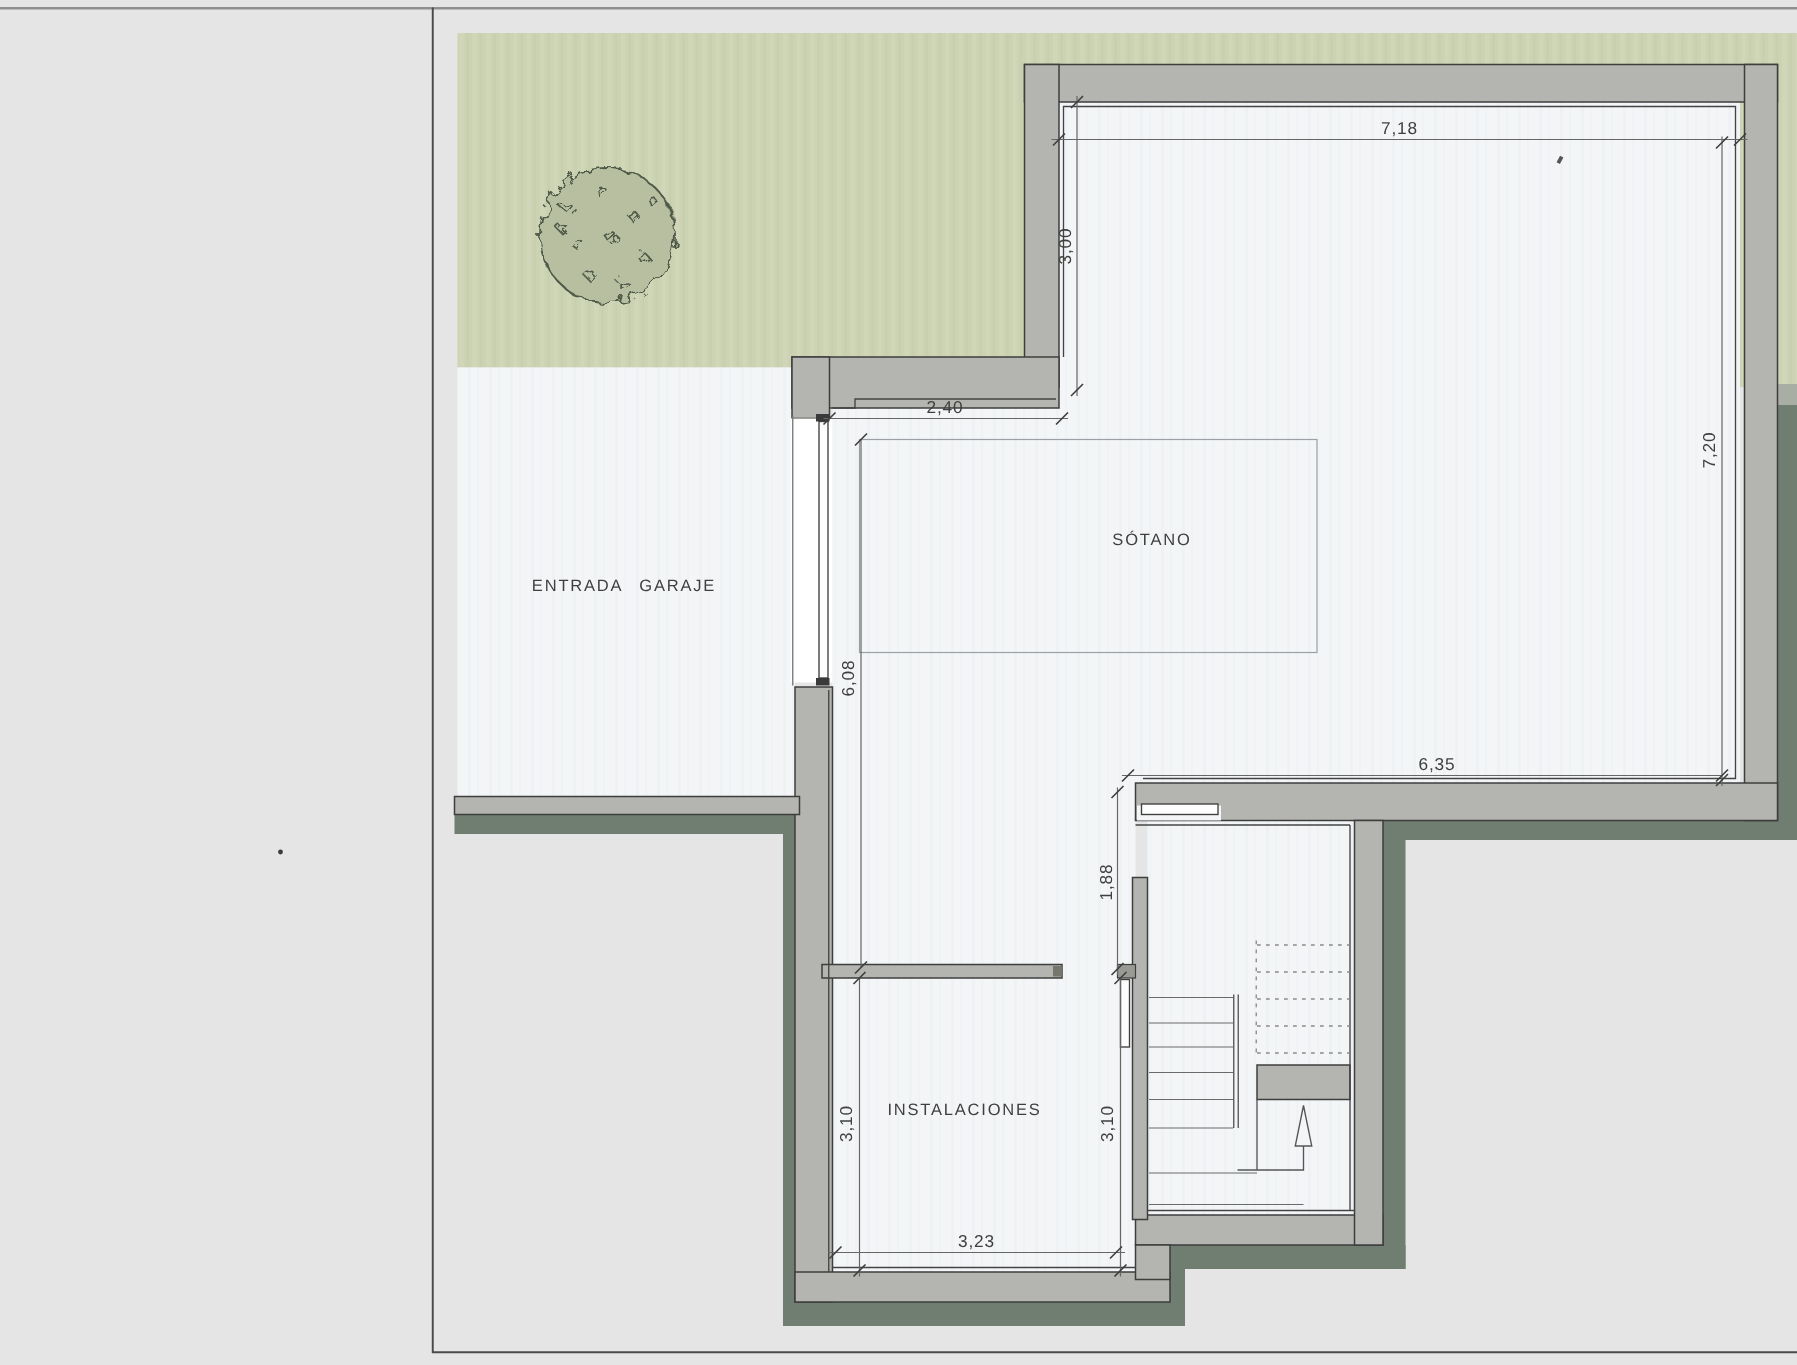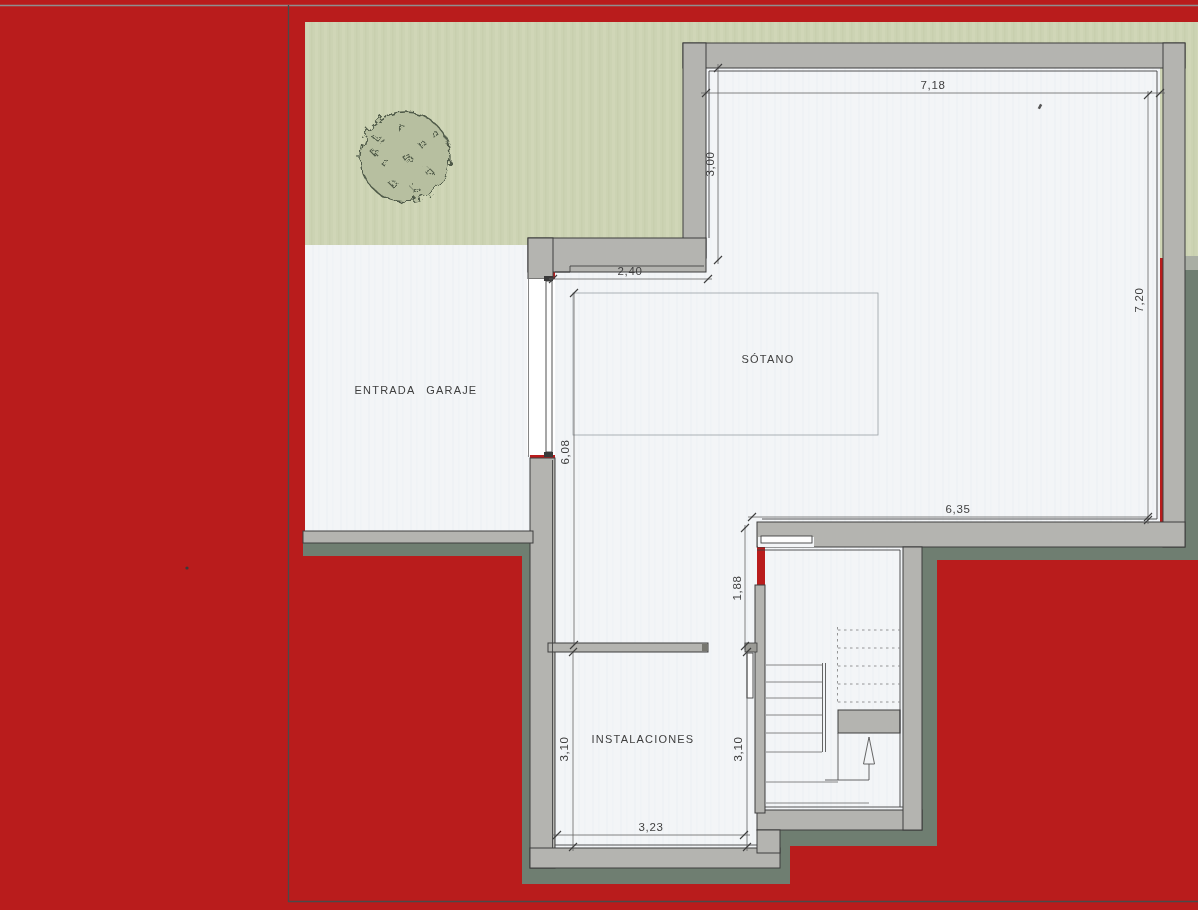--- a/index.html
+++ b/index.html
@@ -1,19 +1,19 @@
 <!DOCTYPE html>
 <html><head>
 <meta charset="utf-8">
 <style>
   html,body{margin:0;padding:0;background:#ffffff;}
   .canvas{
     position:relative;
     width:1198px;height:910px;
-    background:#b91c1c;
+    background:#e5e5e5;
     font-family:"Liberation Sans", sans-serif;
     overflow:hidden;
   }
   svg{position:absolute;left:0;top:0;}
   text{fill:#3f3f3f;}
   .dim-text{font-size:11.5px;letter-spacing:0.6px;}
   .room-text{font-size:11px;letter-spacing:1.2px;fill:#4f4f4f;}
 </style>
 </head>
 <body>

